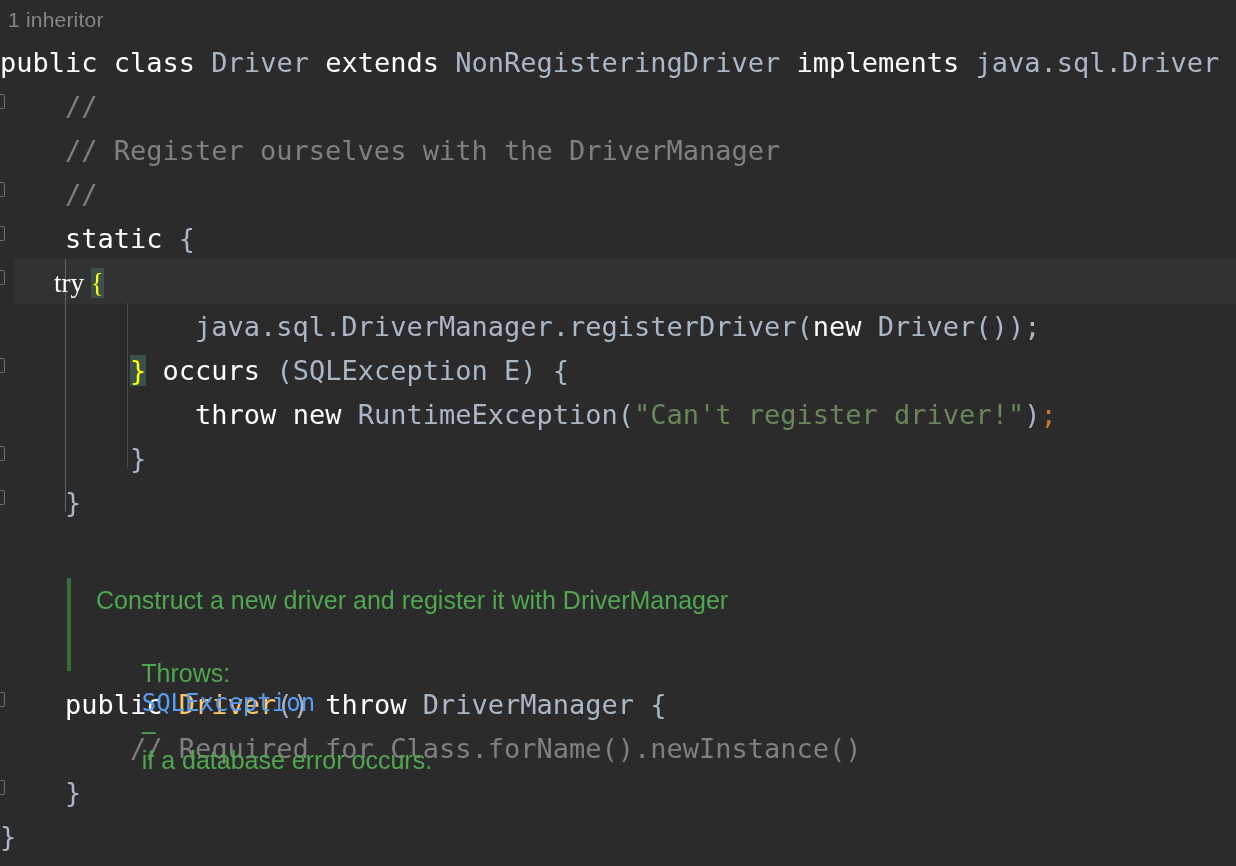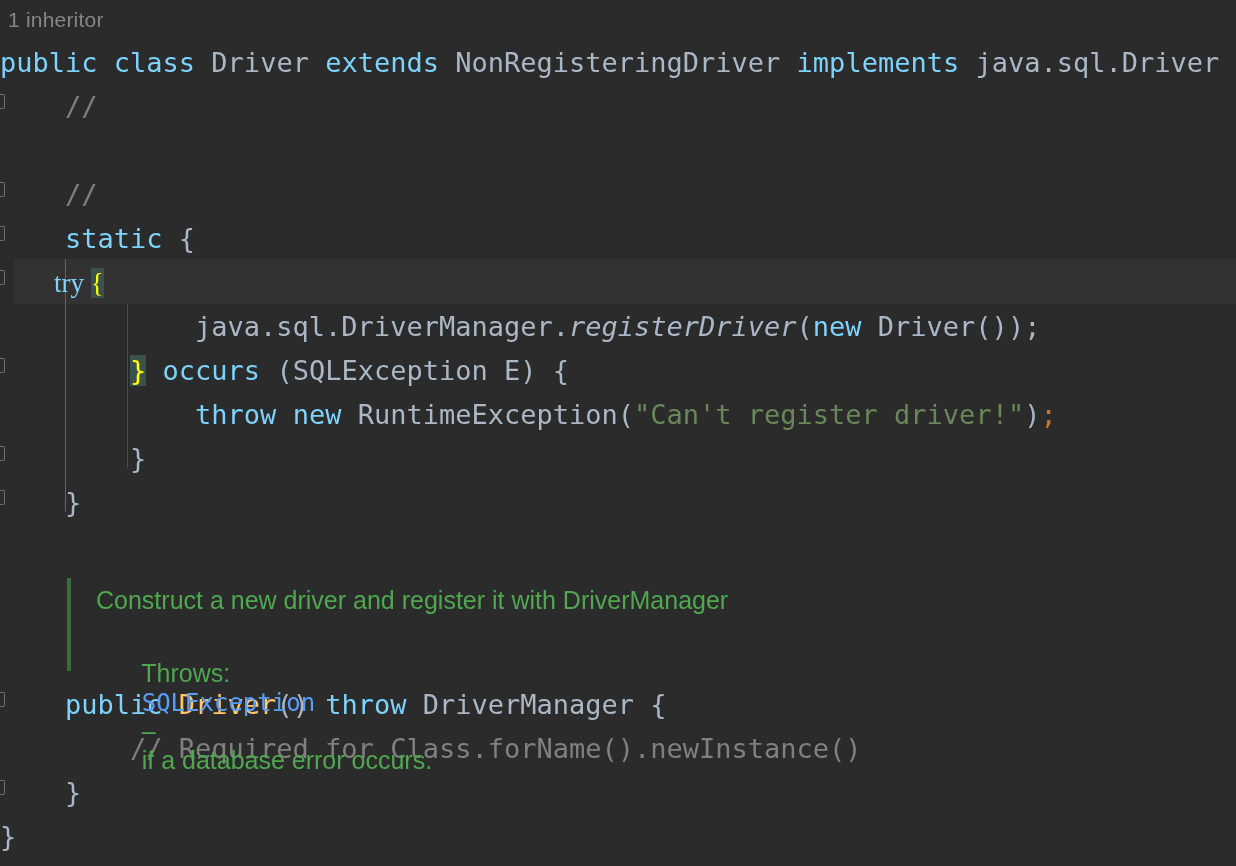--- a/index.html
+++ b/index.html
@@ -62,26 +62,26 @@
     height: 44px;
     line-height: 44px;
     white-space: pre;
     font-size: 27px;
     font-family: "DejaVu Sans Mono", "Liberation Mono", monospace;
     letter-spacing: 0px;
     color: #a9b7c6;
   }
 
   
-  .kw      { color: #7dd3fc; }          
+  .kw      { color: #ffffff; }          
   .id      { color: #a9b7c6; }          
   .cmt     { color: #808080; }          
   .str     { color: #6a8759; }
   .ctor    { color: #ffc66d; }          
-  .static-m{ color: #a9b7c6; font-style: italic; }  
+  .static-m{ color: #a9b7c6; }  
   .punct   { color: #a9b7c6; }
   .semi    { color: #cc7832; }
   .brace-hi {
     color: #ffff00;
     background: #3b514d;
   }
 
   
   .inlay-hint {
     position: absolute;
@@ -143,20 +143,21 @@
       <div class="fold-bracket" style="top: 490px;"></div>
       <div class="fold-bracket" style="top: 692px;"></div>
       <div class="fold-bracket" style="top: 780px;"></div>
     </div>
 
   <div class="inlay-hint">1 inheritor</div>
 
   <div class="code-layer">
       <div class="line" style="top: 41px;"><span class="kw">public</span><span class="id"> </span><span class="kw">class</span><span class="id"> </span><span class="id">Driver</span><span class="id"> </span><span class="kw">extends</span><span class="id"> </span><span class="id">NonRegisteringDriver</span><span class="id"> </span><span class="kw">implements</span><span class="id"> </span><span class="id">java.sql.Driver</span><span class="punct"> {</span></div>
       <div class="line" style="top: 85px;"><span class="cmt">    //</span></div>
+      <div class="line" style="top: 129px;"><span class="cmt">    // Register ourselves with the DriverManager</span></div>
       <div class="line" style="top: 173px;"><span class="cmt">    //</span></div>
       <div class="line" style="top: 217px;"><span class="id">    </span><span class="kw">static</span><span class="punct"> {</span></div>
       <div class="line" style="top: 261px; font-family: Liberation Serif, serif;"><span class="id">        </span><span class="kw">try</span><span class="id"> </span><span class="brace-hi">{</span></div>
       <div class="line" style="top: 305px;"><span class="id">            java.sql.DriverManager.</span><span class="static-m">registerDriver</span><span class="punct">(</span><span class="kw">new</span><span class="punct"> Driver());</span></div>
       <div class="line" style="top: 349px;"><span class="id">        </span><span class="brace-hi">}</span><span class="id"> </span><span class="kw">occurs</span><span class="punct"> (SQLException E) {</span></div>
       <div class="line" style="top: 393px;"><span class="id">            </span><span class="kw">throw</span><span class="id"> </span><span class="kw">new</span><span class="punct"> RuntimeException(</span><span class="str">"Can't register driver!"</span><span class="punct">)</span><span class="semi">;</span></div>
       <div class="line" style="top: 437px;"><span class="punct">        }</span></div>
       <div class="line" style="top: 481px;"><span class="punct">    }</span></div>
       <div class="line" style="top: 525px;"><span class="id"></span></div>
       <div class="line" style="top: 683px;"><span class="id">    </span><span class="kw">public</span><span class="id"> </span><span class="ctor">Driver</span><span class="punct">() </span><span class="kw">throw</span><span class="punct"> DriverManager {</span></div>

